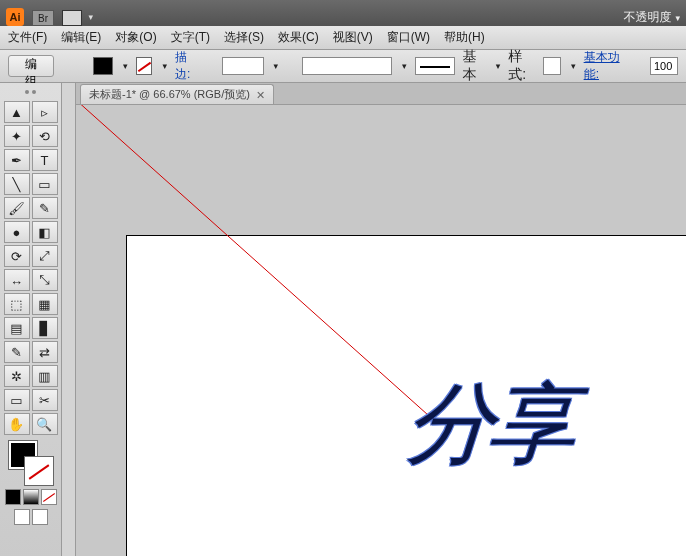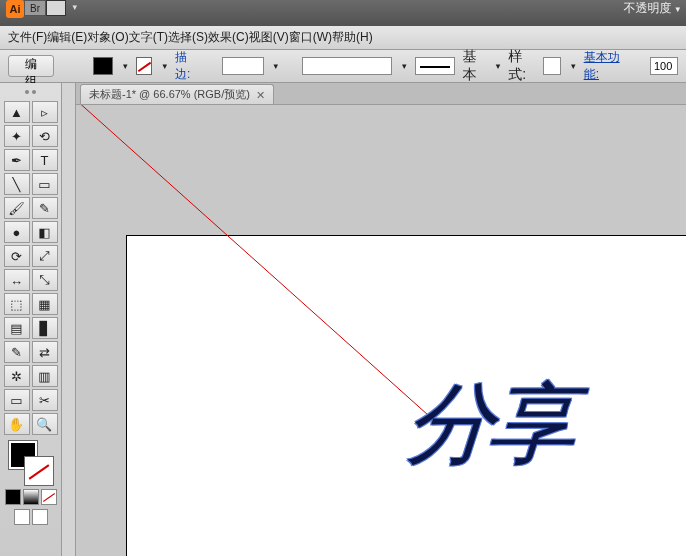--- a/index.html
+++ b/index.html
@@ -1,25 +1,25 @@
 <!DOCTYPE html>
 <html><head>
 <meta charset="utf-8">
 <style>
   * { box-sizing: border-box; margin: 0; padding: 0; font-family: "Microsoft YaHei", Arial, sans-serif; }
   body { width: 686px; height: 556px; background: #c8c8c8; overflow: hidden; font-size: 12px; color: #222; }
-  .titlebar { height: 26px; background: linear-gradient(#6a6a6a,#525252); display: flex; align-items: flex-start; padding: 0 6px; gap: 0; }
+  .titlebar { height: 26px; background: linear-gradient(#6a6a6a,#525252); display: flex; align-items: flex-end; padding: 0 6px; gap: 8px; }
   .ai-logo { width: 18px; height: 18px; background: #ff7f18; color: #3a1a00; font-weight: bold; font-size: 11px; display:flex; align-items:center; justify-content:center; border-radius:3px;}
   .br-badge { width: 22px; height:16px; background:#9a9a9a; border:1px solid #555; font-size:10px; display:flex;align-items:center;justify-content:center;color:#222;}
   .arrange-icon { width:20px; height:16px; background:#d8d8d8; border:1px solid #333; position:relative;}
   .arrange-icon::after{content:"▾"; position:absolute; right:-12px; top:1px; font-size:9px; color:#ddd;}
   .spacer { flex:1; }
   .workspace-label { color:#eee; font-size:12px; display:flex; align-items:center; gap:4px;}
   .workspace-label::after{content:"▾"; font-size:9px;}
-  .menubar { height:24px; background:linear-gradient(#e8e8e8,#d2d2d2); border-bottom:1px solid #9a9a9a; display:flex; align-items:center; padding:0 8px; gap:0;text-align:center;}
+  .menubar { height:24px; background:linear-gradient(#e8e8e8,#d2d2d2); border-bottom:1px solid #9a9a9a; display:flex; align-items:center; padding:0 8px; gap:14px;text-align:center;}
   .menubar span { cursor:default; }
   .optionsbar { height:30px; background:linear-gradient(#e6e6e6,#d0d0d0); border-bottom:1px solid #9a9a9a; display:flex; align-items:center; padding:16px 8px; gap:8px;}
   .opt-label { font-size:14px;}
   .color-well { width:24px; height:18px; border:1px solid #666; background:#000; display:inline-block;}
   .dd-arrow { font-size:9px; margin-left:2px;}
   .no-stroke { width:20px; height:18px; border:1px solid #666; background:#fff; position:relative;}
   .no-stroke::after { content:""; position:absolute; left:0; top:50%; width:100%; border-top:2px solid #d40000; transform:rotate(-35deg);}
   .stroke-link { color:#0a3fb0; cursor:pointer;}
   .num-field { width:42px; height:18px; border:1px solid #888; background:#fff; font-size:11px; padding:0 3px;margin-left:16px;}
   .stroke-preview { width:48px; height:18px; border:1px solid #888; background:#fff; position:relative;}

